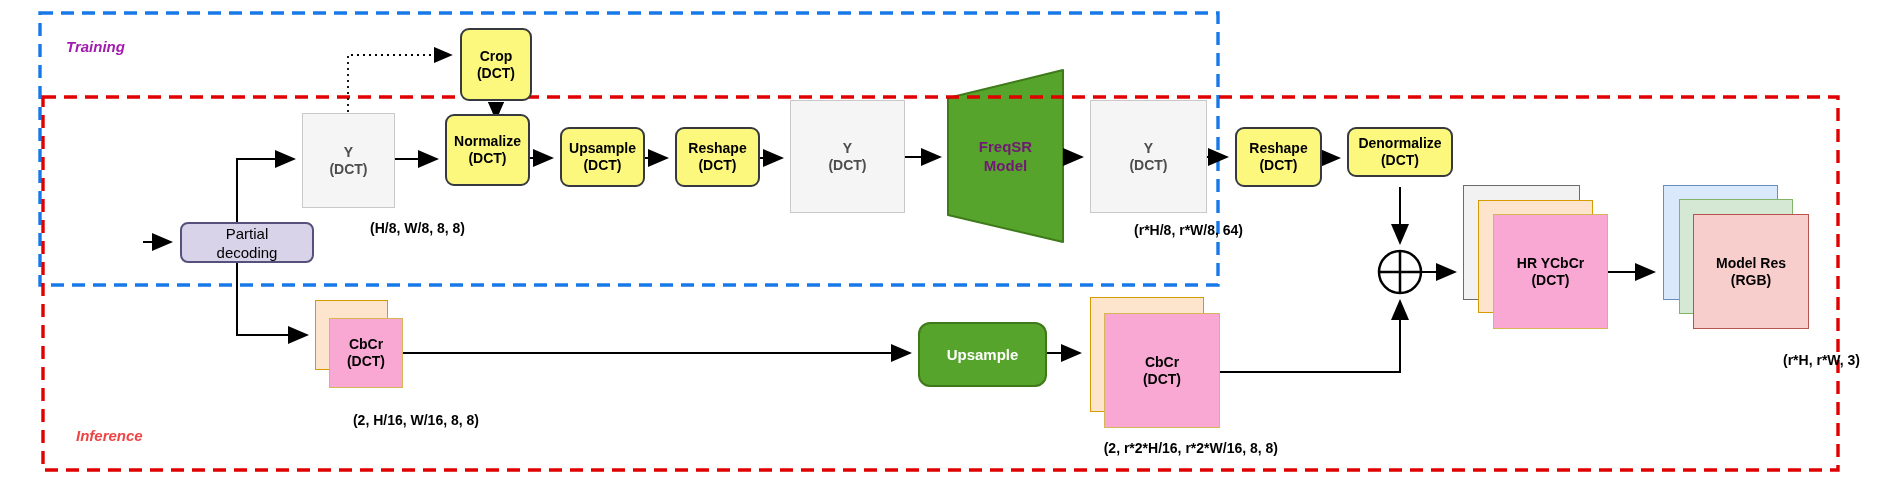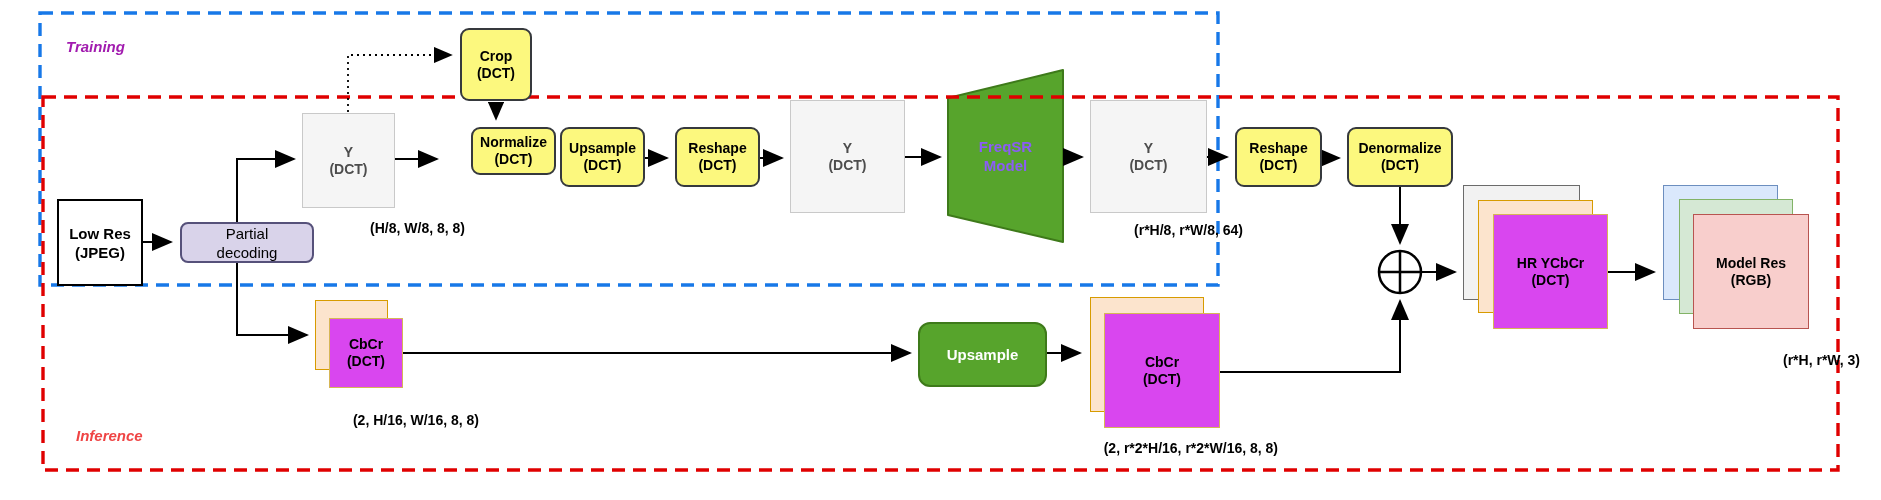--- a/index.html
+++ b/index.html
@@ -32,36 +32,36 @@
   }
   .greenbox{
     background:#57A42C;border:2px solid #3E7A1A;border-radius:12px;
     color:#ffffff;font-size:15px;
   }
   .card{
     position:absolute;z-index:2;box-sizing:border-box;
     display:flex;flex-direction:column;align-items:center;justify-content:center;
     text-align:center;font-weight:bold;font-size:14px;line-height:17px;color:#000;
   }
-  .cream{background:#d946ef;border:1.5px solid #D6B656;}
+  .cream{background:#f9a8d4;border:1.5px solid #D6B656;}
   .peach{background:#FCE4CD;border:1.5px solid #D79B00;}
   .graycard{background:#F2F2F2;border:1.5px solid #6B6B6B;}
   .bluecard{background:#DAE8FC;border:1.5px solid #6C8EBF;}
   .greencard{background:#D5E8D4;border:1.5px solid #82B366;}
   .redcard{background:#F8CECC;border:1.5px solid #B85450;}
   .dim-label{
     position:absolute;z-index:3;font-weight:bold;font-size:14px;color:#000000;
     text-align:right;white-space:nowrap;
   }
   .region-label{
     position:absolute;z-index:3;font-weight:bold;font-style:italic;font-size:15px;
     white-space:nowrap;
   }
   .freqsr-label{
-    position:absolute;z-index:2;color:#8b5cf6;font-weight:bold;font-size:15px;
+    position:absolute;z-index:2;color:#701a75;font-weight:bold;font-size:15px;
     line-height:19px;text-align:center;
     display:flex;flex-direction:column;align-items:center;justify-content:center;
   }
 </style>
 </head>
 <body>
 
 <div id="canvas">
 
   <svg id="wires" viewBox="0 0 1881 500" xmlns="http://www.w3.org/2000/svg">
@@ -100,41 +100,37 @@
 
     <g>
       <circle cx="1400" cy="272" r="21" fill="#fff" stroke="#000" stroke-width="2.5"></circle>
       <path d="M1379,272 H1421 M1400,251 V293" stroke="#000" stroke-width="2.5"></path>
     </g>
   </svg>
 
   <div class="region-label" style="left:66px;top:38px;color:#a21caf;">Training</div>
   <div class="region-label" style="left:76px;top:427px;color:#ef4444;">Inference</div>
 
-  <div class="node whitebox" style="left:57px;top:199px;width:86px;height:87px;">
-    <span>Low Res</span>
-    <span>(JPEG)</span>
-  </div>
 
   <div class="node lavender" style="left:180px;top:222px;width:134px;height:41px;">
     <span>Partial</span>
     <span>decoding</span>
   </div>
 
   <div class="node yellow" style="left:460px;top:28px;width:72px;height:73px;">
     <span>Crop</span>
     <span>(DCT)</span>
   </div>
 
   <div class="node graybox" style="left:302px;top:113px;width:93px;height:95px;">
     <span>Y</span>
     <span>(DCT)</span>
   </div>
 
-  <div class="node yellow" style="left:445px;top:127px;width:85px;height:48px;margin-left:26px;">
+  <div class="node yellow" style="left:445px;top:114px;width:85px;height:72px;">
     <span>Normalize</span>
     <span>(DCT)</span>
   </div>
 
   <div class="node yellow" style="left:560px;top:127px;width:85px;height:60px;">
     <span>Upsample</span>
     <span>(DCT)</span>
   </div>
 
   <div class="node yellow" style="left:675px;top:127px;width:85px;height:60px;">
@@ -155,21 +151,21 @@
   <div class="node graybox" style="left:1090px;top:100px;width:117px;height:113px;">
     <span>Y</span>
     <span>(DCT)</span>
   </div>
 
   <div class="node yellow" style="left:1235px;top:127px;width:87px;height:60px;">
     <span>Reshape</span>
     <span>(DCT)</span>
   </div>
 
-  <div class="node yellow" style="left:1347px;top:127px;width:106px;height:60px;">
+  <div class="node yellow" style="left:1347px;top:127px;width:106px;height:50px;">
     <span>Denormalize</span>
     <span>(DCT)</span>
   </div>
 
   <div class="card peach" style="left:315px;top:300px;width:73px;height:70px;"></div>
   <div class="card cream" style="left:329px;top:318px;width:74px;height:70px;">
     <span>CbCr</span>
     <span>(DCT)</span>
   </div>
 

